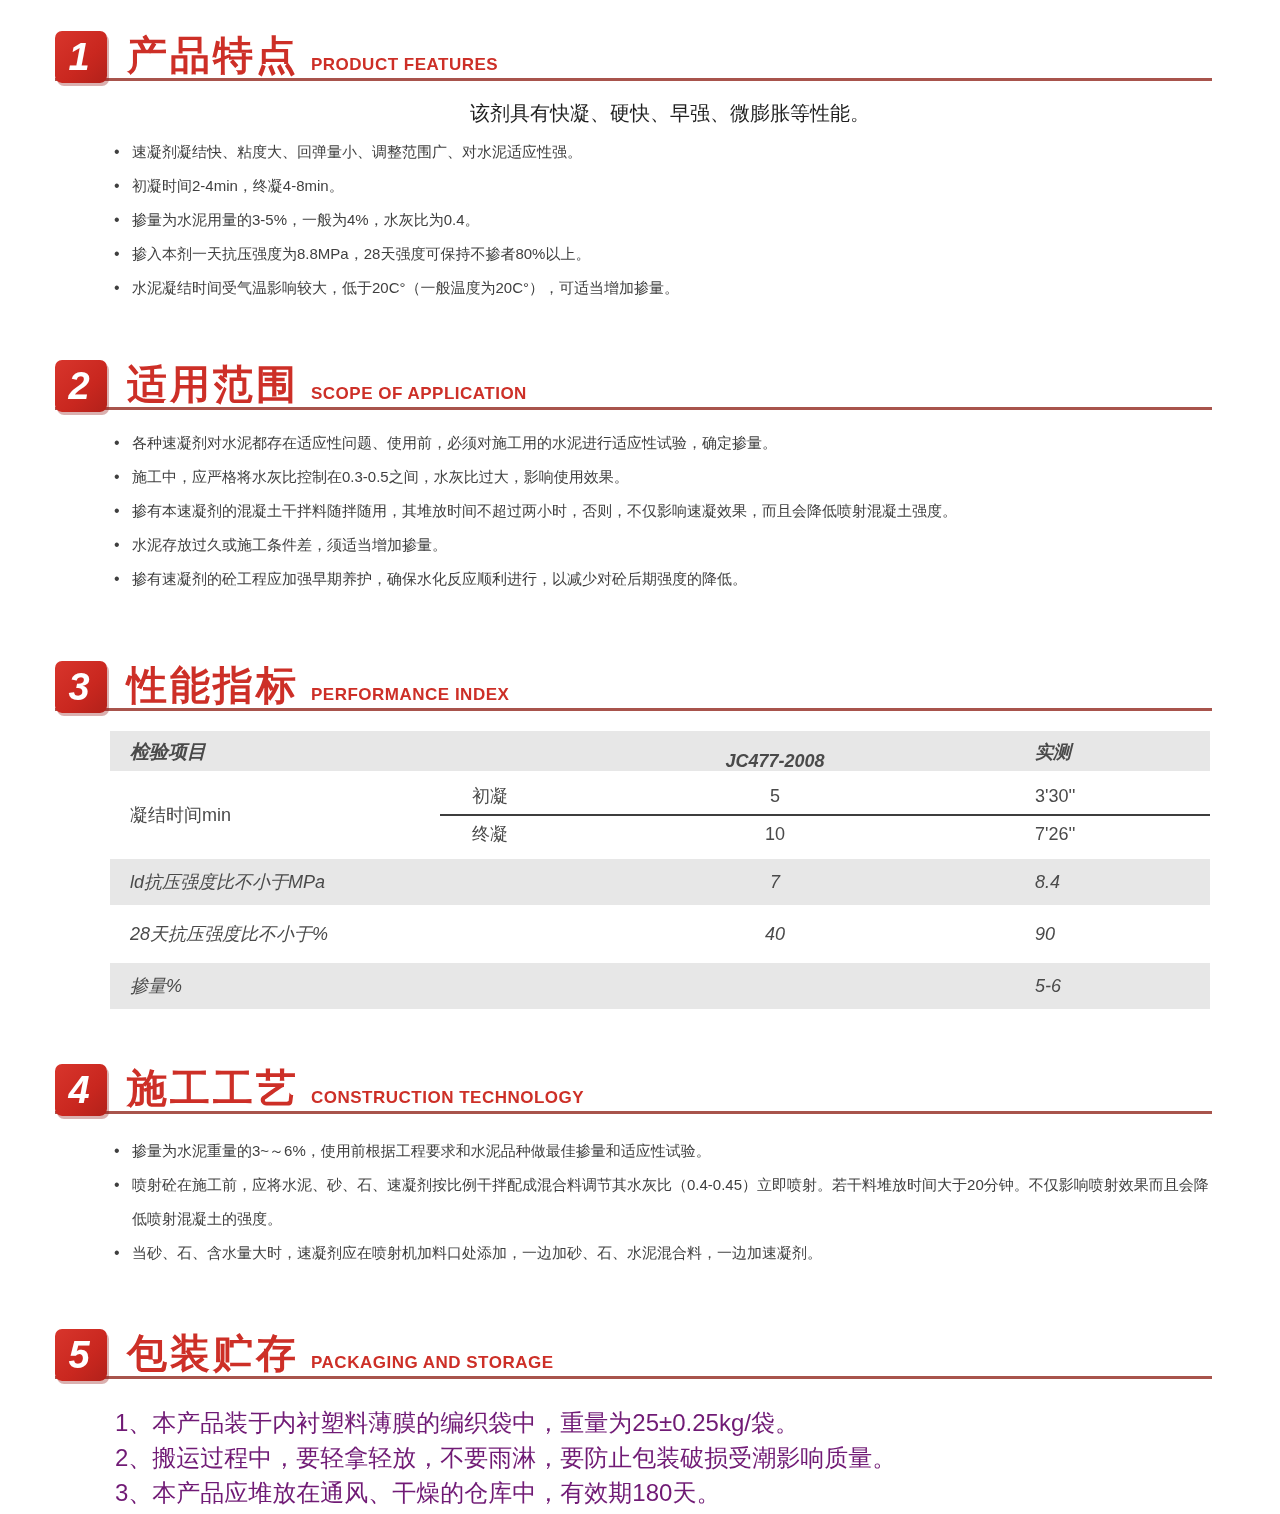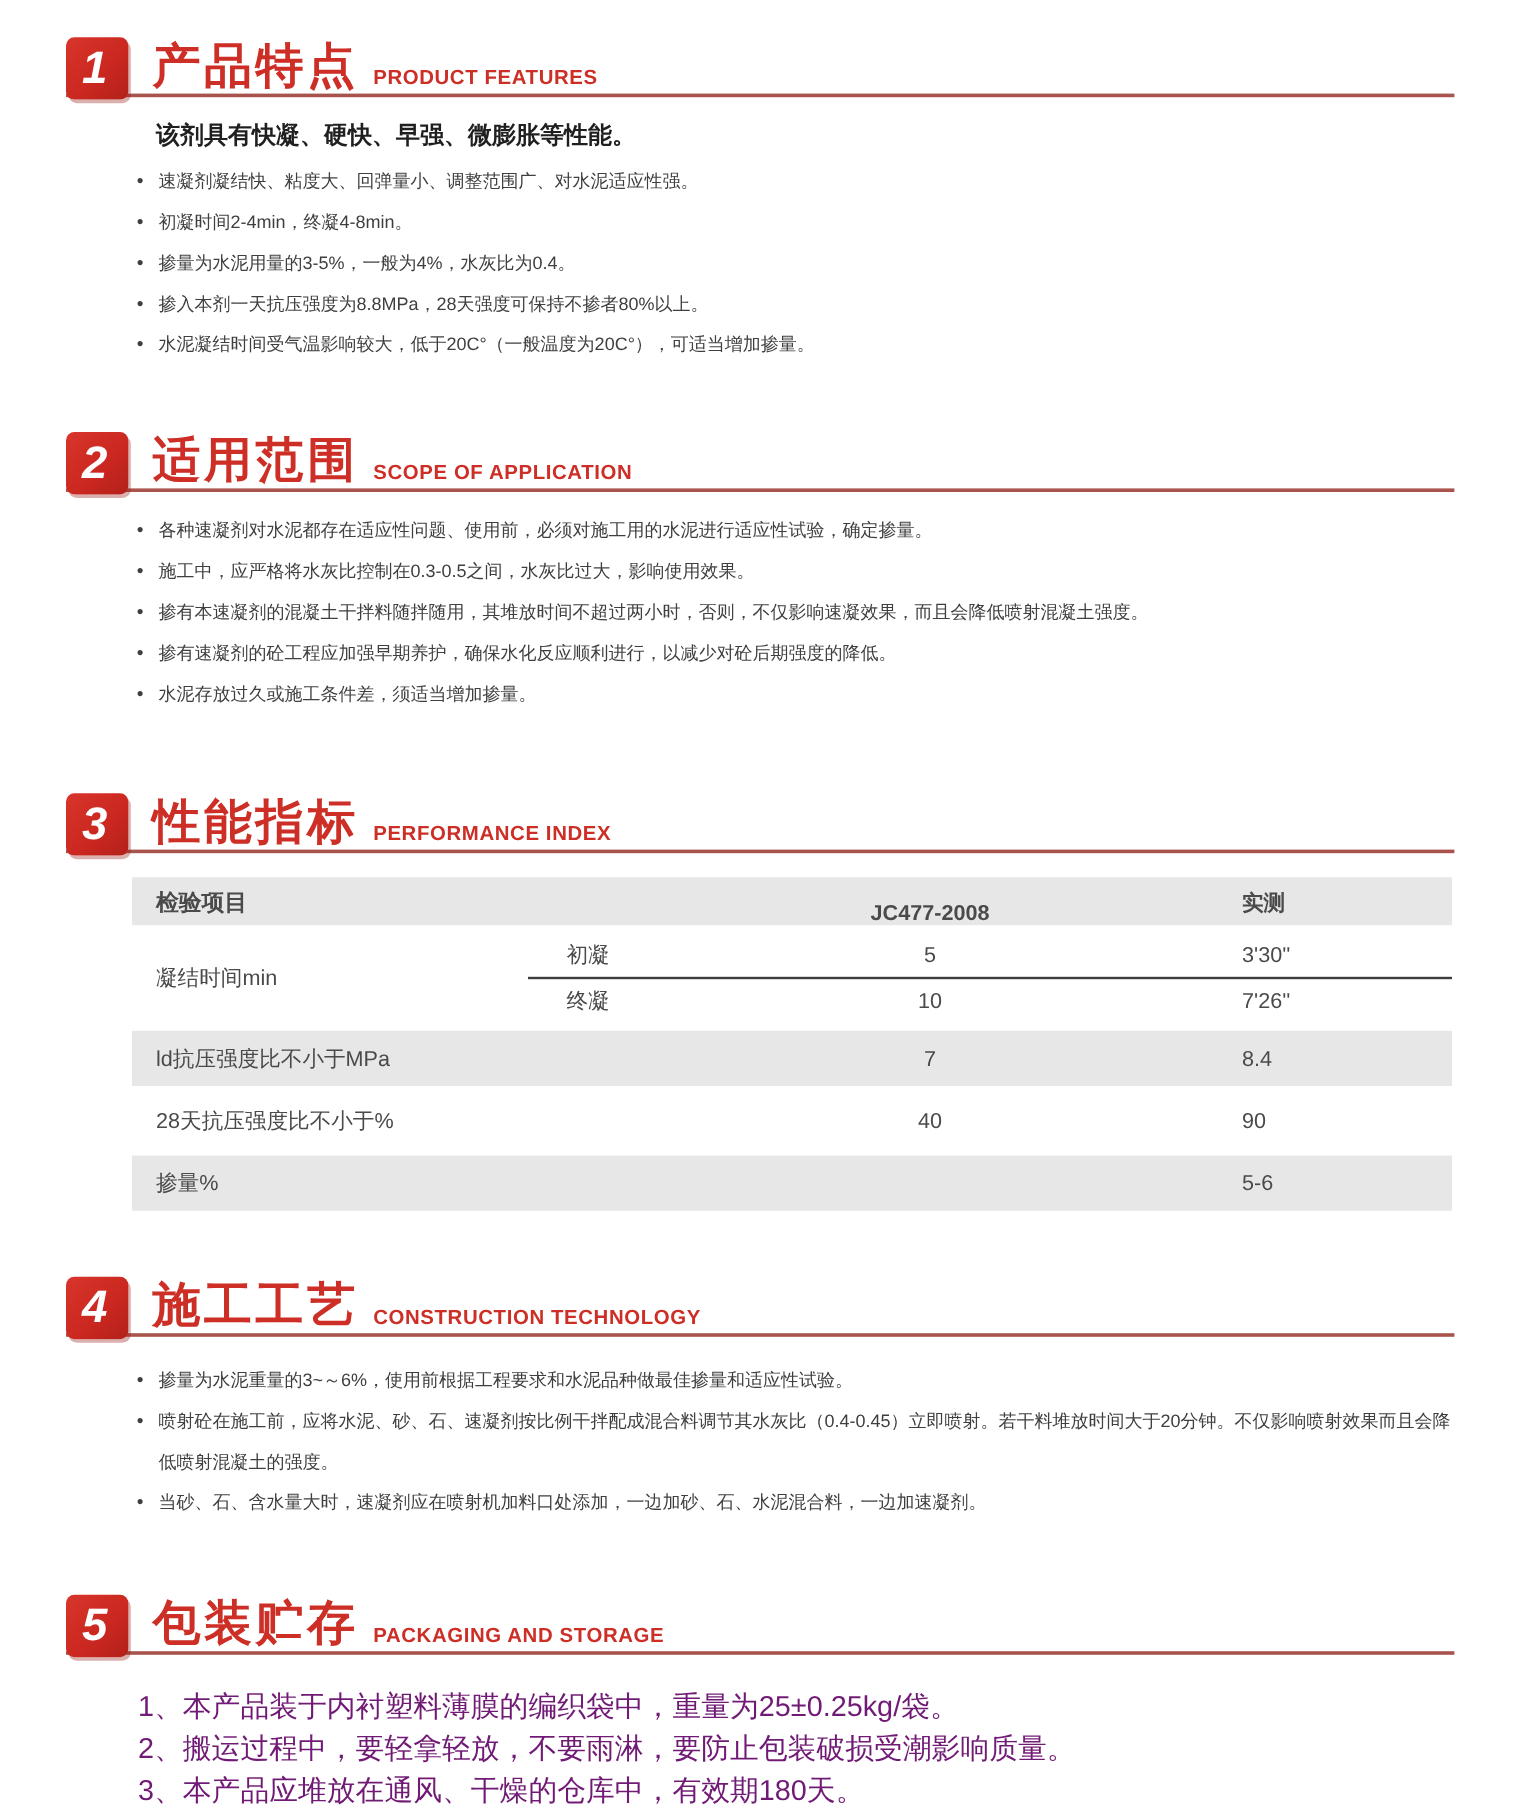--- a/index.html
+++ b/index.html
@@ -55,24 +55,25 @@
     letter-spacing:.5px;
     line-height:1;
     margin-bottom:5px;
     white-space:nowrap;
   }
 
   
   .sec-body{margin:16px 70px 0 110px;}
   .intro{
     font-size:20px;
-    font-weight:bold;
+    font-weight:normal;
     color:#1f1f1f;
     margin:4px 0 6px 20px;
     line-height:32px;
+    text-align:center;
   }
   ul.bullets{list-style:none;margin:0;padding:0;}
   ul.bullets li{
     position:relative;
     padding-left:22px;
     font-size:15px;
     line-height:34px;
     color:#3f3f3f;
   }
   ul.bullets li::before{
@@ -88,20 +89,21 @@
     color:#701a75;
   }
 
   
   .perf-table{margin:20px 70px 0 110px;width:1100px;}
   .pt-row{
     display:grid;
     grid-template-columns:350px 170px 290px 290px;
     align-items:center;
     box-sizing:border-box;
+    font-style:italic;
   }
   .pt-head{
     background:#e7e7e7;
     height:40px;
     font-weight:bold;
     color:#3a3a3a;
     font-size:19px;
   }
   .pt-cell{padding:0;font-size:18px;color:#4a4a4a;}
   .c-item{padding-left:20px;}
@@ -158,22 +160,22 @@
   <div class="sec-head" style="margin-top:46px;">
     <div class="sec-badge">2</div>
     <div class="sec-title-zh">适用范围</div>
     <div class="sec-title-en">SCOPE OF APPLICATION</div>
   </div>
   <div class="sec-body">
     <ul class="bullets">
       <li>各种速凝剂对水泥都存在适应性问题、使用前，必须对施工用的水泥进行适应性试验，确定掺量。</li>
       <li>施工中，应严格将水灰比控制在0.3-0.5之间，水灰比过大，影响使用效果。</li>
       <li>掺有本速凝剂的混凝土干拌料随拌随用，其堆放时间不超过两小时，否则，不仅影响速凝效果，而且会降低喷射混凝土强度。</li>
+      <li>水泥存放过久或施工条件差，须适当增加掺量。</li>
       <li>掺有速凝剂的砼工程应加强早期养护，确保水化反应顺利进行，以减少对砼后期强度的降低。</li>
-      <li>水泥存放过久或施工条件差，须适当增加掺量。</li>
     </ul>
   </div>
 
   <div class="sec-head" style="margin-top:56px;">
     <div class="sec-badge">3</div>
     <div class="sec-title-zh">性能指标</div>
     <div class="sec-title-en">PERFORMANCE INDEX</div>
   </div>
 
   <div class="perf-table">

